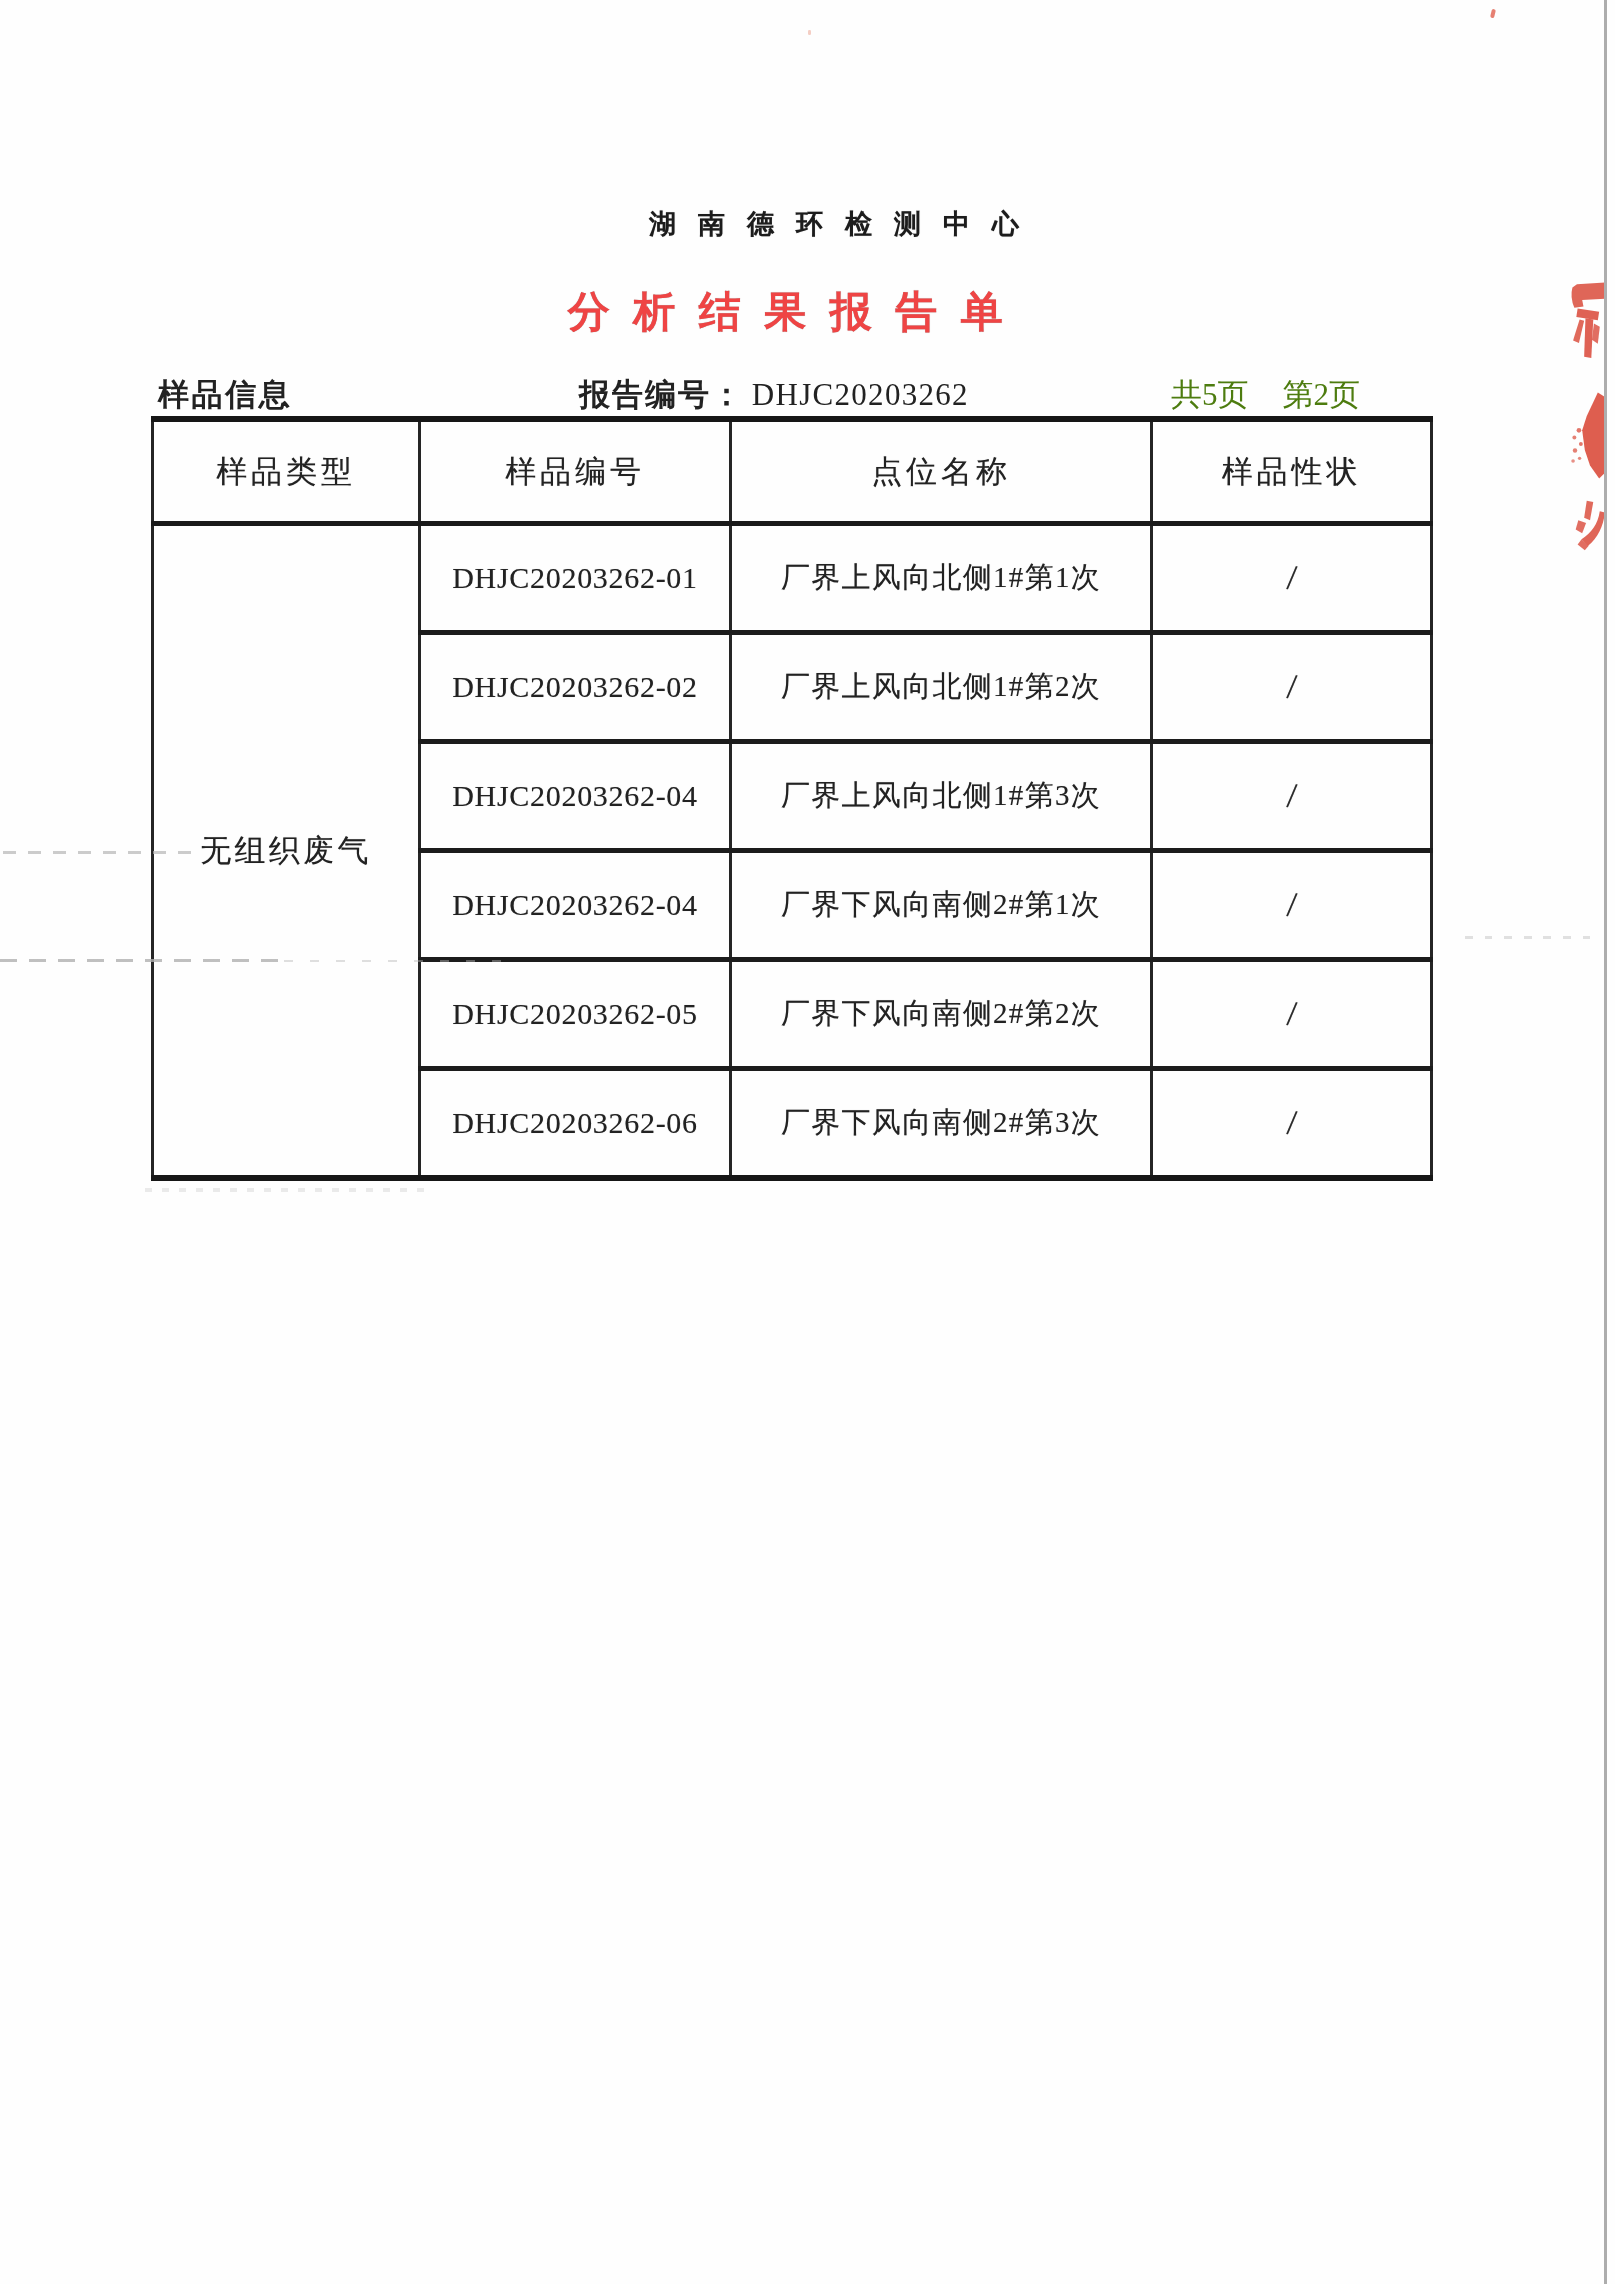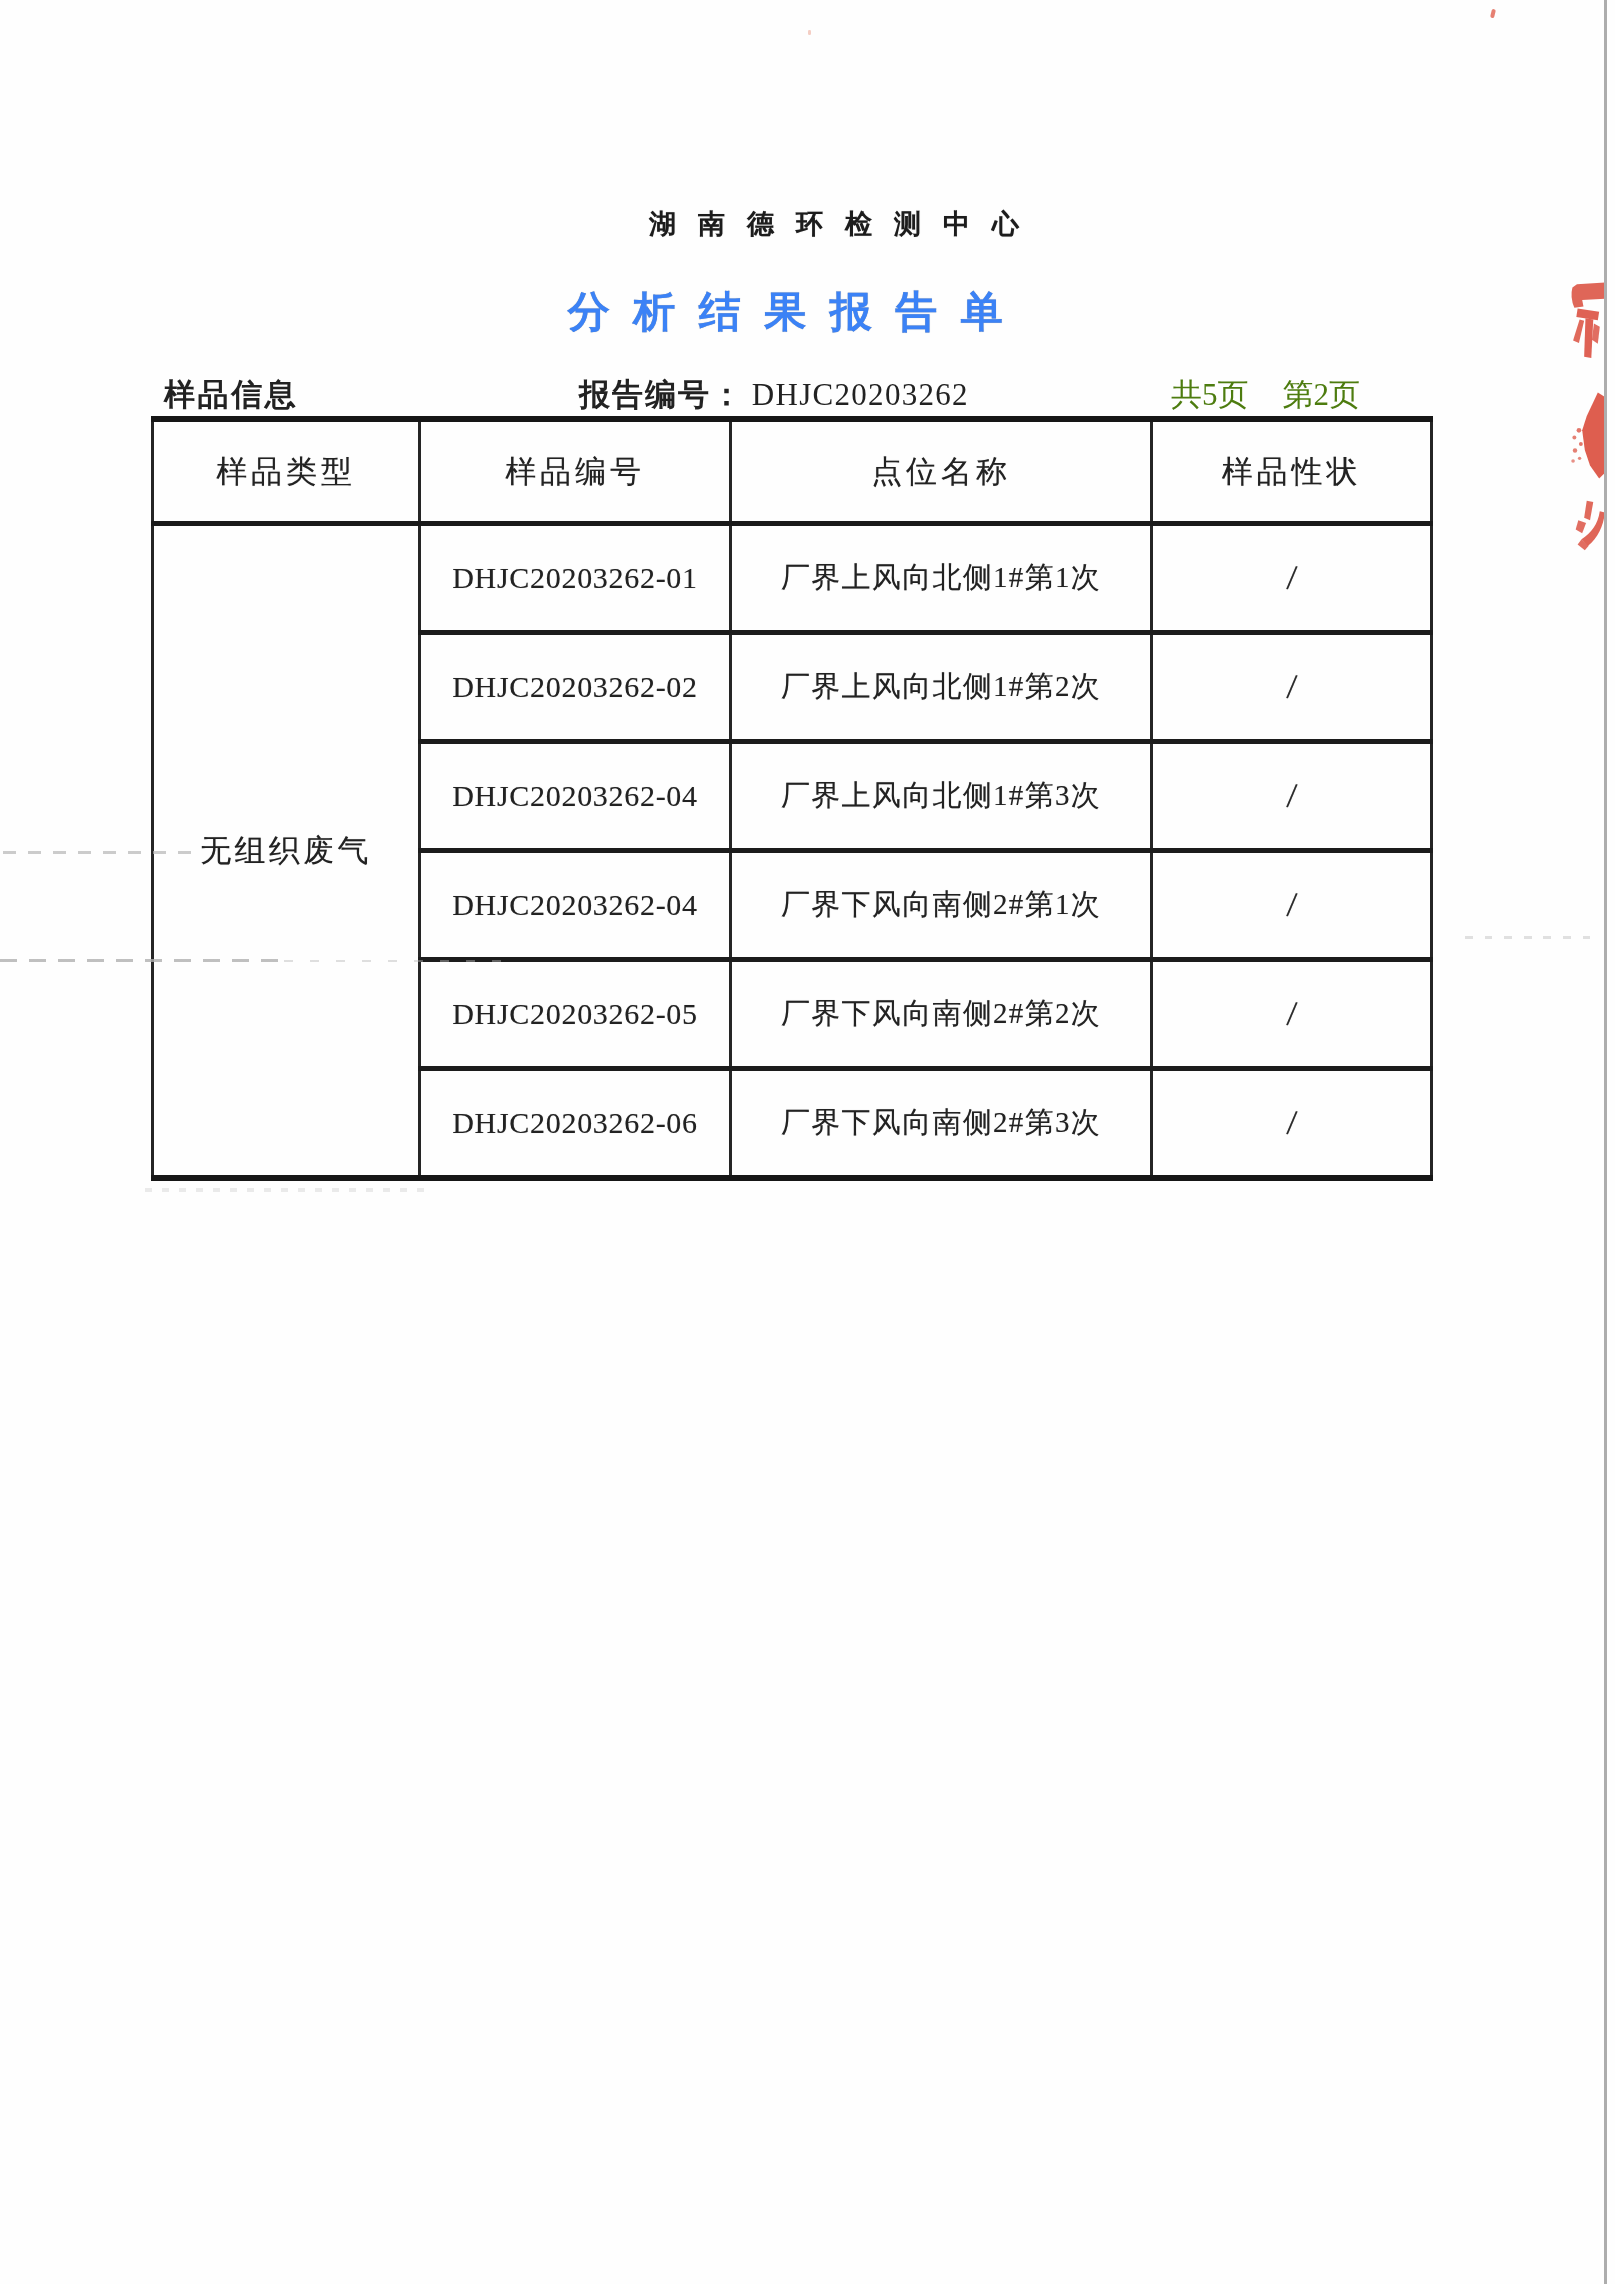--- a/index.html
+++ b/index.html
@@ -12,26 +12,26 @@
 
   
   .org-title{
     position:absolute;top:201px;left:0;width:1594px;text-align:center;
     font-size:27px;font-weight:bold;letter-spacing:22px;line-height:47px;
     color:#1c1c1c;text-shadow:0 0 0.7px rgba(30,30,30,.45);padding-left:48px;
   }
   .report-title{
     position:absolute;top:289px;left:0;width:1594px;text-align:center;
     font-size:42px;font-weight:bold;letter-spacing:23.5px;line-height:47px;
-    color:#3b82f6;text-shadow:0 0 0.7px rgba(30,30,30,.45);
+    color:#ef4444;text-shadow:0 0 0.7px rgba(30,30,30,.45);
   }
 
   
   .meta-row{position:absolute;top:375px;left:0;width:1616px;height:40px;font-size:31px;line-height:40px;}
-  .meta-section{position:absolute;left:164px;letter-spacing:2.6px;font-weight:bold;color:#222;font-family:Liberation Serif, serif;}
+  .meta-section{position:absolute;left:158px;letter-spacing:2.6px;font-weight:bold;color:#222;font-family:Liberation Serif, serif;}
   .meta-report{position:absolute;left:579px;color:#222;}
   .meta-report .lbl{font-weight:bold;letter-spacing:2px;margin-top:40px;}
   .meta-report .val{margin-left:7.8px;letter-spacing:1.3px;}
   .meta-pages{position:absolute;left:1171px;color:#4d7c0f;font-weight:normal;}
   .meta-pages .pg2{margin-left:34px;}
 
   
   table.sample{
     position:absolute;left:151px;top:416px;width:1278px;
     border-collapse:collapse;table-layout:fixed;

